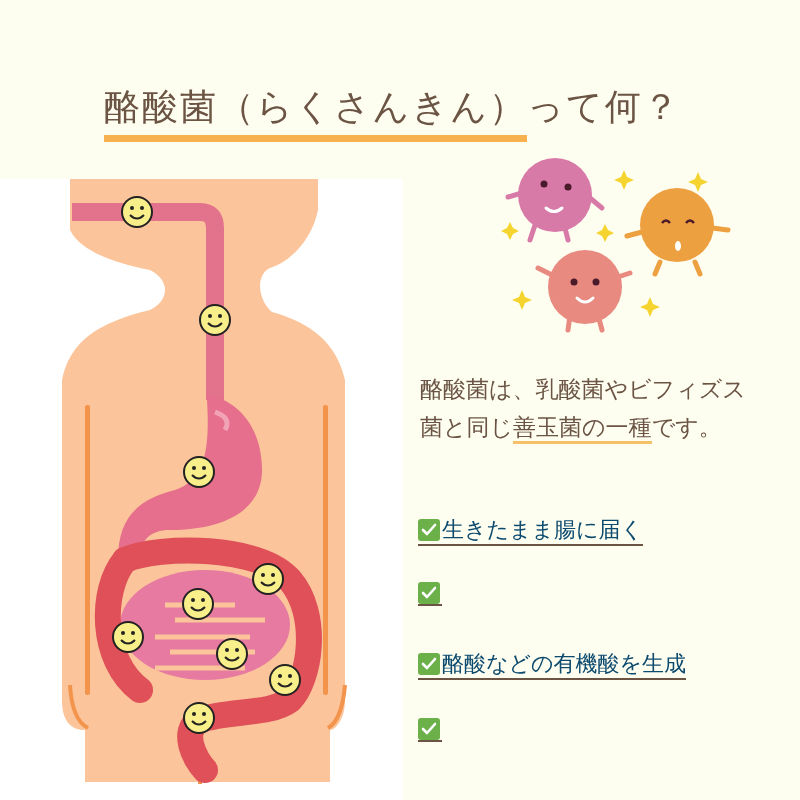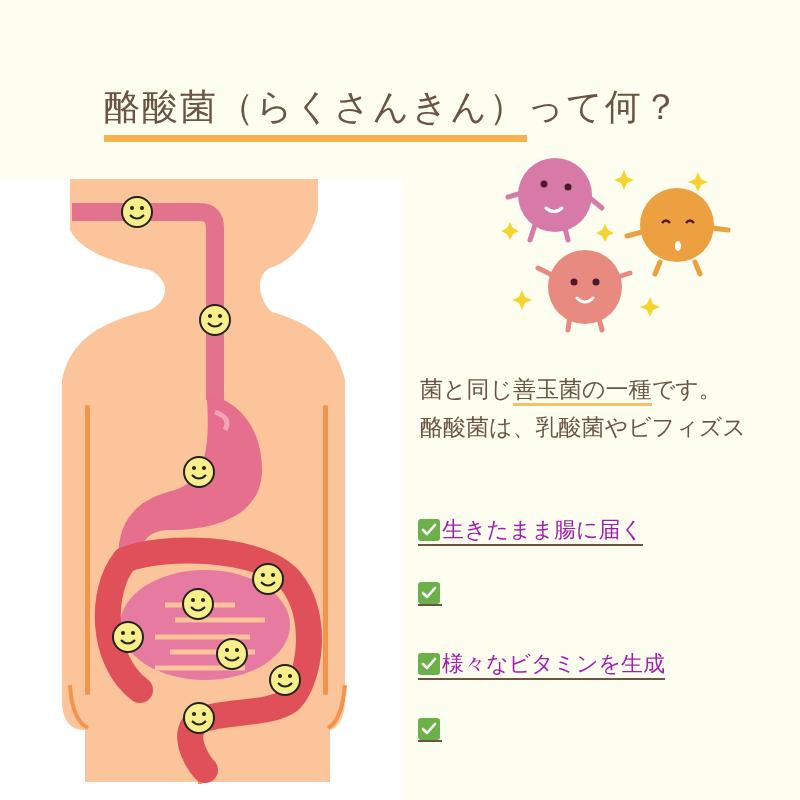--- a/index.html
+++ b/index.html
@@ -29,21 +29,21 @@
   .illus-panel svg { position: absolute; left: 0; top: 0; }
   .bacteria { position: absolute; left: 490px; top: 140px; width: 260px; height: 210px; }
   .intro {
     position: absolute; left: 420px; top: 370px; width: 370px;
     font-size: 23px; line-height: 38px; color: #6b5444;
   }
   .intro .ul { border-bottom: 3px solid #f5c068; padding-bottom: 1px; }
   .features { position: absolute; left: 418px; top: 510px; }
   .feature {
     position: absolute; left: 0; display: flex; align-items: center;
-    white-space: nowrap; font-size: 22px; color: #a21caf;
+    white-space: nowrap; font-size: 22px; color: #0c4a6e;
     border-bottom: 2px solid #6b5444; line-height: 28px;
   }
   .check {
     width: 22px; height: 22px; background: #6cb04a; border-radius: 3px;
     display: inline-flex; align-items: center; justify-content: center;
     margin-right: 2px;
   }
   .check svg { display: block; }
 </style>
 </head>
@@ -179,22 +179,22 @@
         <line x1="108" y1="175" x2="112" y2="190"></line>
     </g>
     <circle cx="95" cy="147" r="37" fill="#e88a80"></circle>
     <circle cx="84" cy="142" r="3.5" fill="#4a1a2a"></circle>
       <circle cx="106" cy="142" r="3.5" fill="#4a1a2a"></circle>
     <path d="M87 158 Q95 166 103 158" stroke="#fff" stroke-width="3" fill="none" stroke-linecap="round"></path>
   </svg>
 </div>
 
 <div class="intro">
+  <div>酪酸菌は、乳酸菌やビフィズス</div>
   <div><span>菌と同じ</span><span class="ul">善玉菌の一種</span><span>です。</span></div>
-  <div>酪酸菌は、乳酸菌やビフィズス</div>
 </div>
 
 <div class="features">
   <div class="feature" style="top:6px">
     <span class="check">
         <svg width="16" height="16" viewBox="0 0 16 16">
           <path d="M2 8 L6 12 L14 3" stroke="#fff" stroke-width="2.6" fill="none" stroke-linecap="round" stroke-linejoin="round"></path>
         </svg>
       </span>
     <span>生きたまま腸に届く</span>
@@ -205,21 +205,21 @@
           <path d="M2 8 L6 12 L14 3" stroke="#fff" stroke-width="2.6" fill="none" stroke-linecap="round" stroke-linejoin="round"></path>
         </svg>
       </span>
   </div>
   <div class="feature" style="top:140px">
     <span class="check">
         <svg width="16" height="16" viewBox="0 0 16 16">
           <path d="M2 8 L6 12 L14 3" stroke="#fff" stroke-width="2.6" fill="none" stroke-linecap="round" stroke-linejoin="round"></path>
         </svg>
       </span>
-    <span>様々なビタミンを生成</span>
+    <span>酪酸などの有機酸を生成</span>
   </div>
   <div class="feature" style="top:208px">
     <span class="check">
         <svg width="16" height="16" viewBox="0 0 16 16">
           <path d="M2 8 L6 12 L14 3" stroke="#fff" stroke-width="2.6" fill="none" stroke-linecap="round" stroke-linejoin="round"></path>
         </svg>
       </span>
   </div>
 </div>
 

